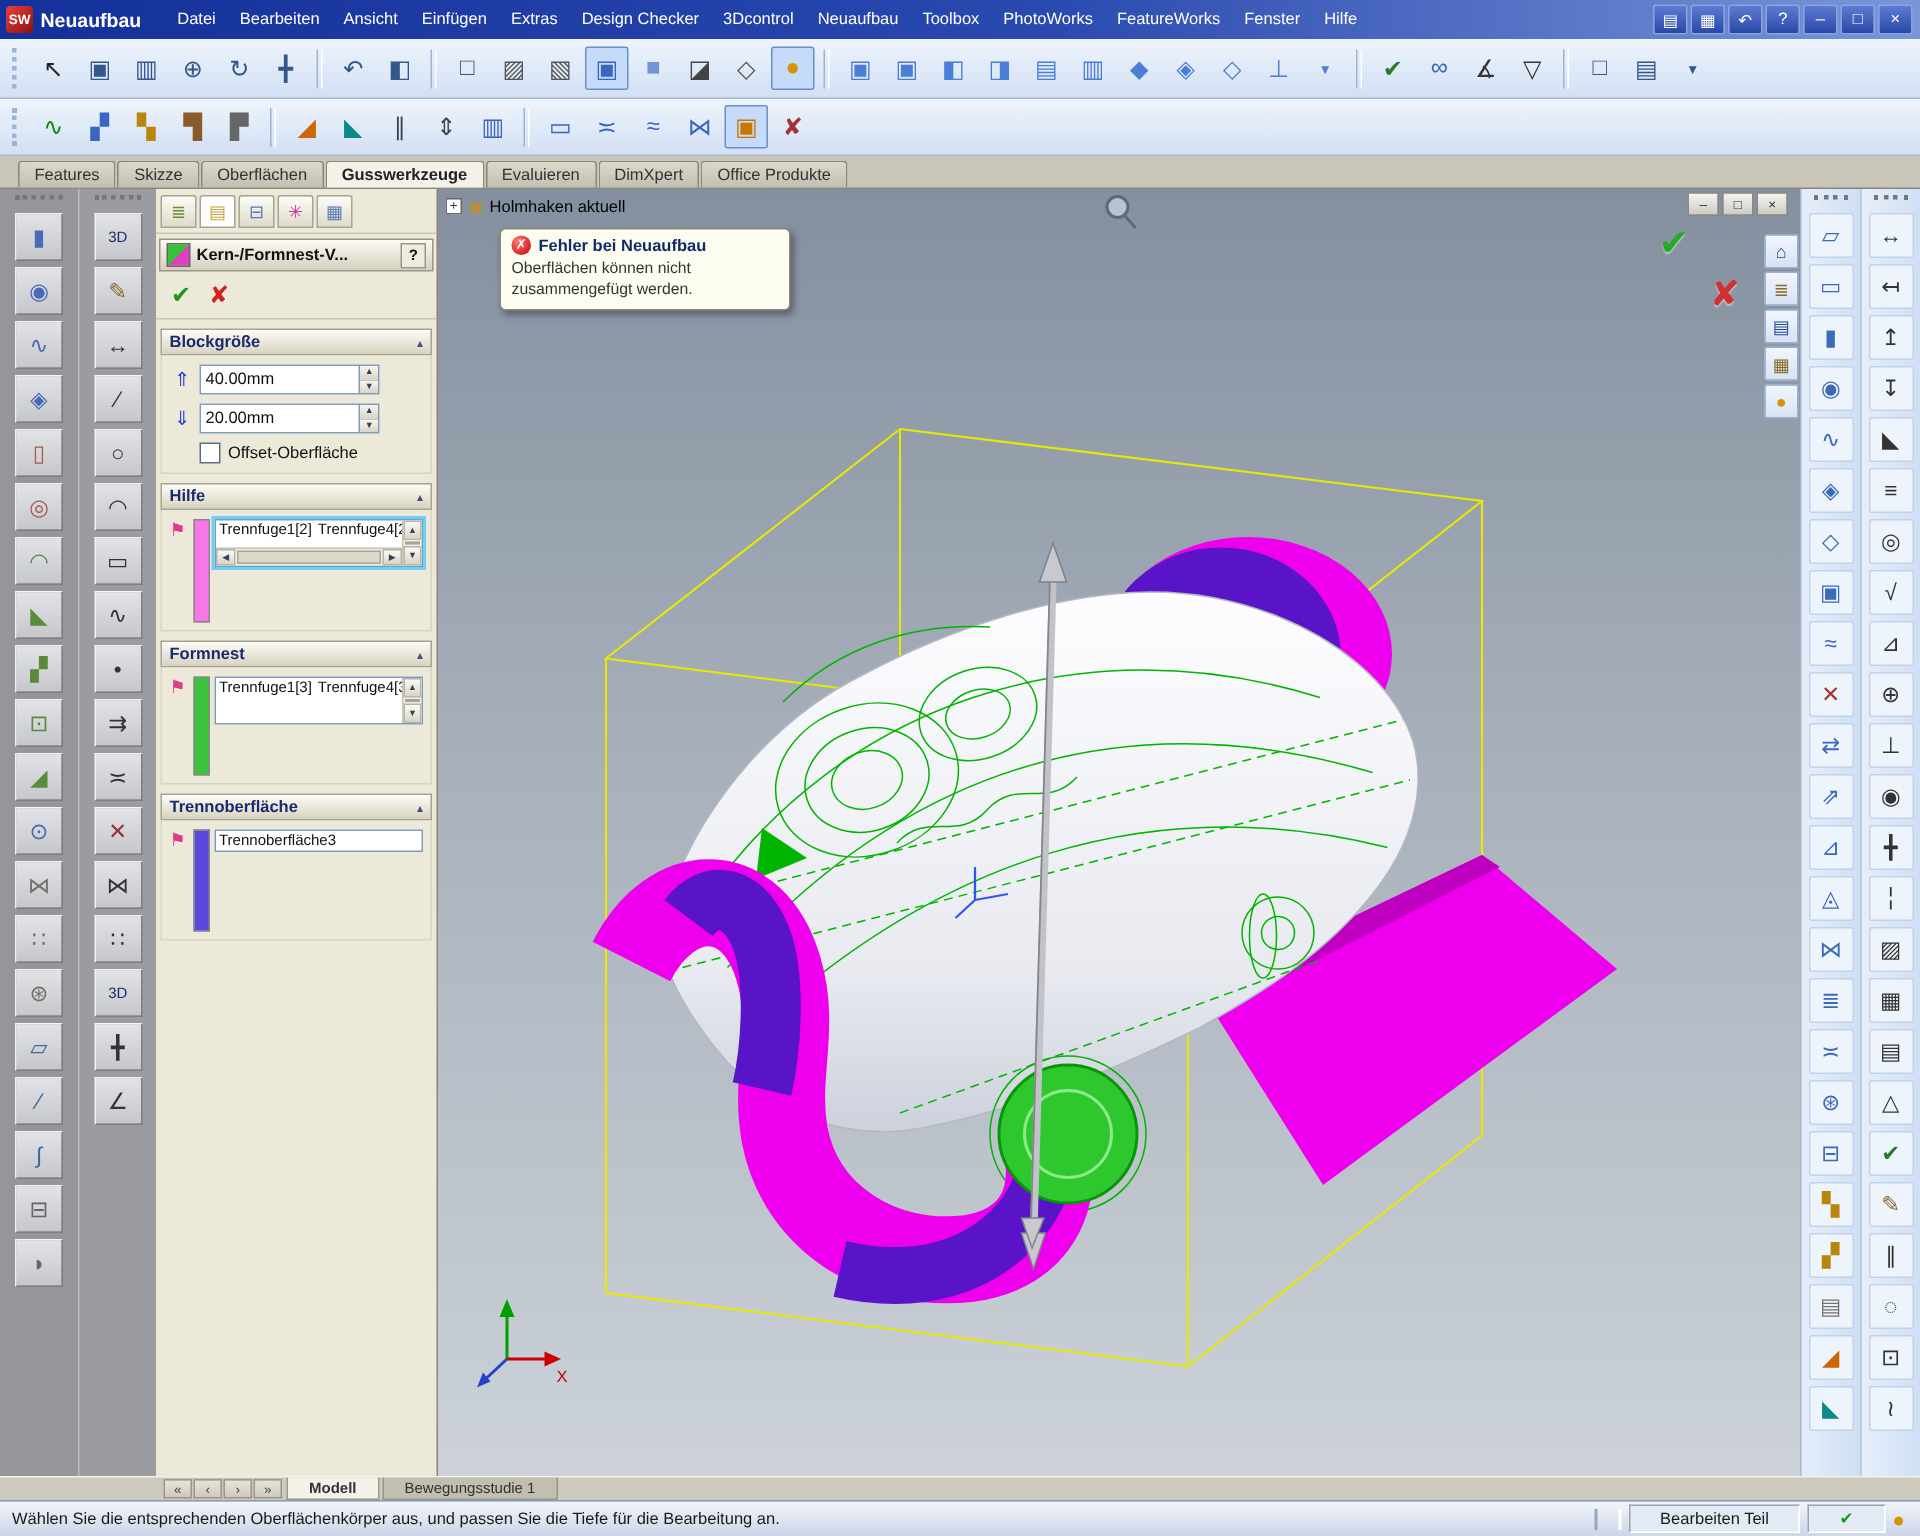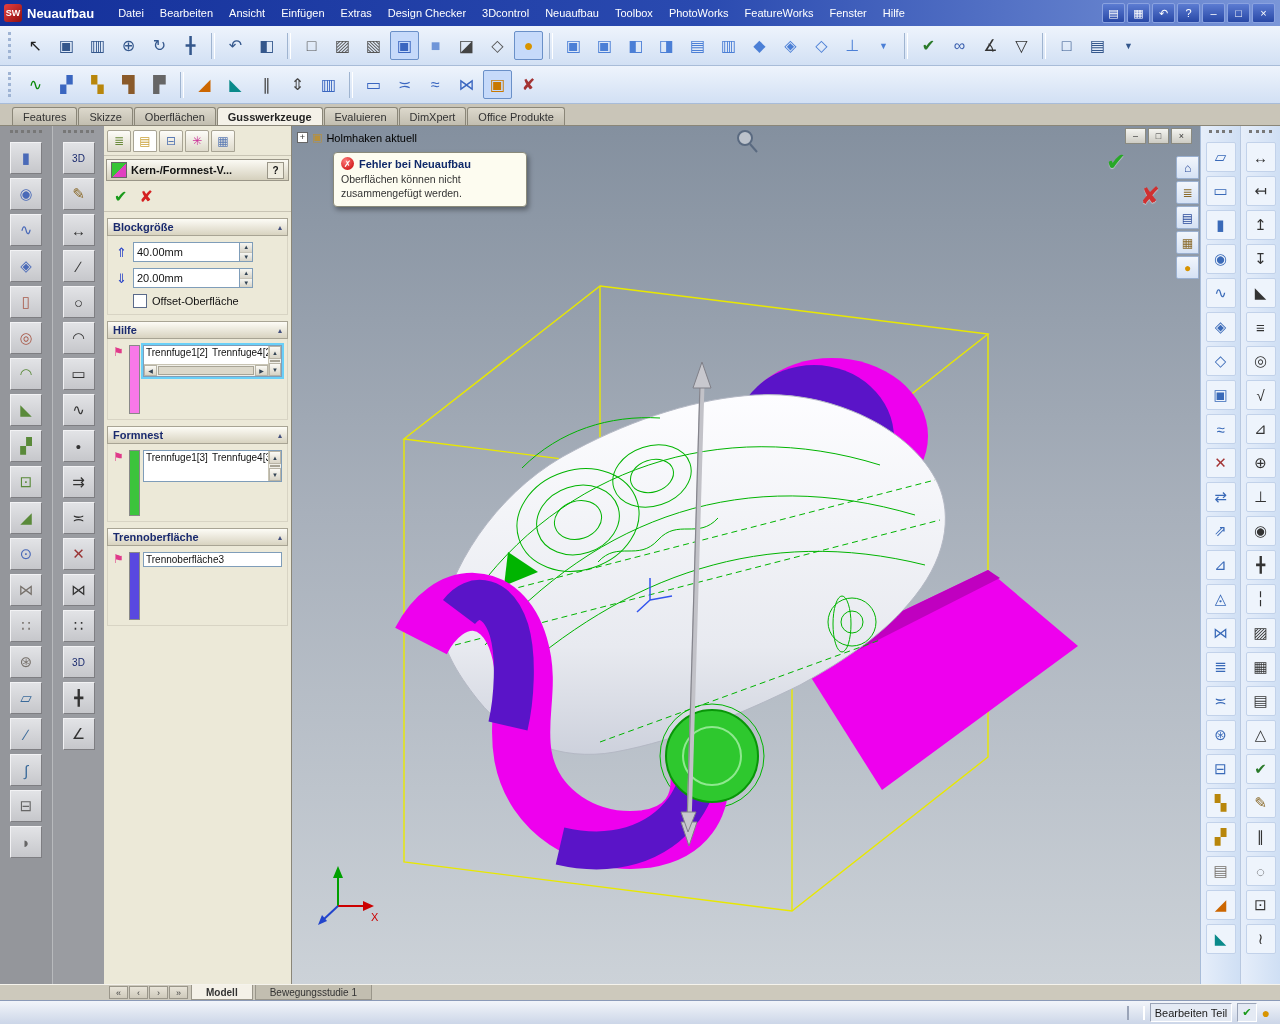--- a/index.html
+++ b/index.html
@@ -146,21 +146,21 @@
   .sheettab{padding:1px 14px;margin-right:2px;border:1px solid #9a968a;border-top:none;
     background:#c2beb0;display:flex;align-items:center;color:#333;white-space:nowrap;}
   .sheettab.active{background:#f4f1e8;font-weight:bold;}
 
   
   #statusbar{position:absolute;left:0;right:0;top:1000px;height:24px;box-sizing:border-box;
     background:linear-gradient(#f2f5fa,#ccd6e8);border-top:1px solid #8a9ab8;
     display:flex;align-items:center;padding-left:8px;font-size:11px;color:#1a1a1a;}
   .sright{margin-left:auto;display:flex;align-items:center;gap:5px;padding-right:10px;}
   .sgrip{width:14px;height:14px;border-left:2px solid #9aa4b8;border-right:2px solid #fff;}
-  .scell{border:1px solid;border-color:#9aa4b8 #fff #fff #9aa4b8;padding:1px 4px;height:15px;
+  .scell{border:1px solid;border-color:#9aa4b8 #fff #fff #9aa4b8;padding:1px 20px;height:15px;
     display:flex;align-items:center;background:#e4eaf4;}
   .scheck{color:#1a9a1a;font-weight:bold;}
   .sball{color:#d89400;font-size:14px;}
 </style>
 </head>
 <body>
 
 <div id="app">
 
   <div class="titlebar">
@@ -612,20 +612,21 @@
         <span class="icon">›</span>
         <span class="icon">»</span>
       </div>
     <div class="sheettabs">
         <span class="sheettab active">Modell</span>
         <span class="sheettab">Bewegungsstudie 1</span>
       </div>
   </div>
 
   <div id="statusbar">
+    <span class="smsg">Wählen Sie die entsprechenden Oberflächenkörper aus, und passen Sie die Tiefe für die Bearbeitung an.</span>
     <div class="sright">
       <span class="sgrip"></span>
       <span class="scell">Bearbeiten Teil</span>
       <span class="scell scheck">✔</span>
       <span class="sball">●</span>
     </div>
   </div>
 
 </div>
 

